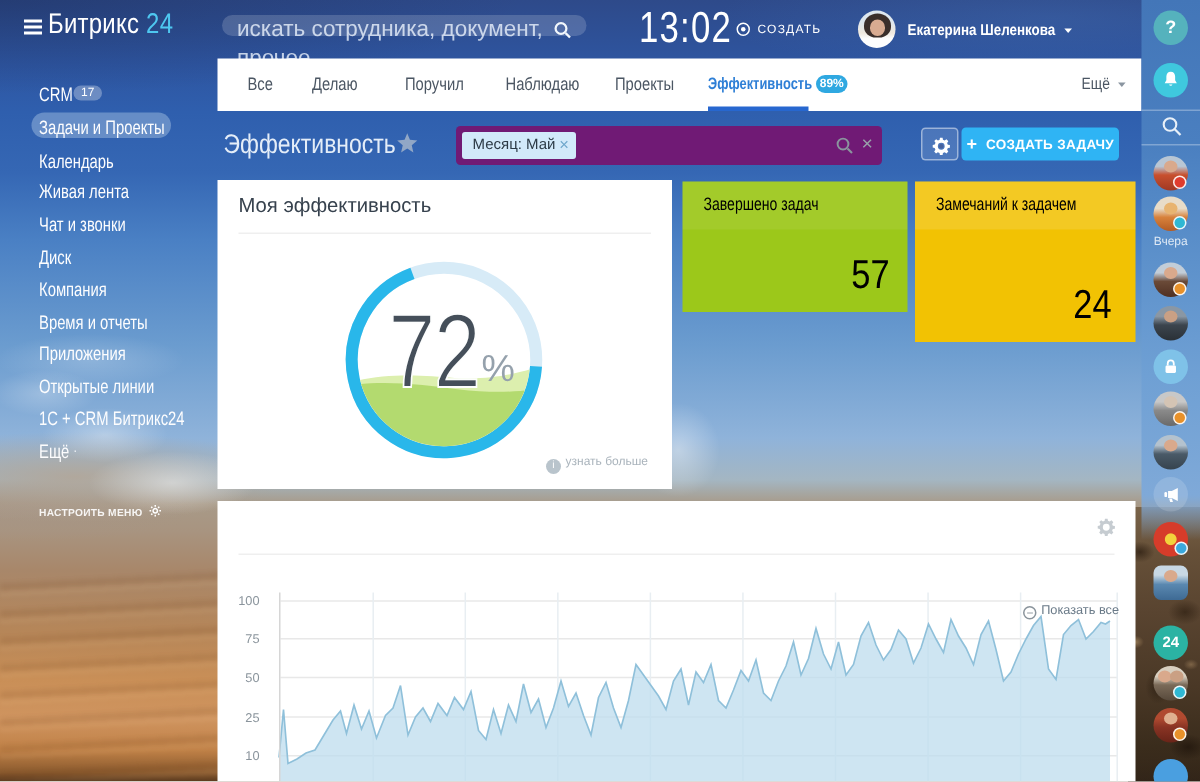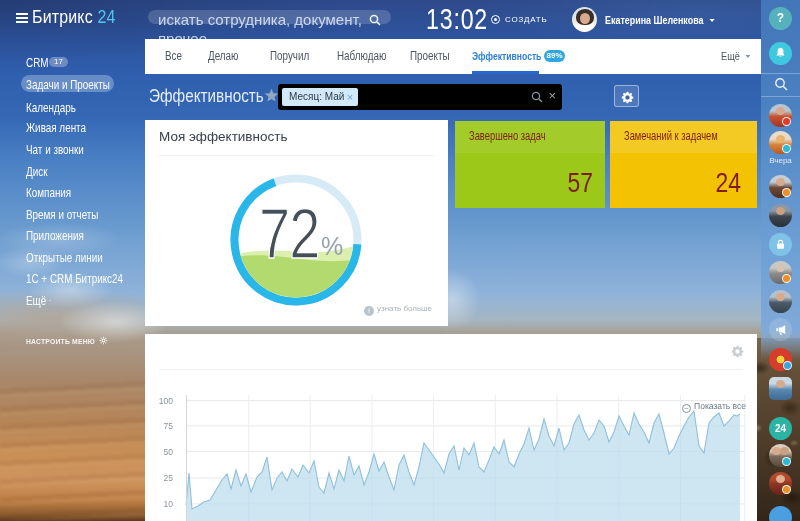--- a/index.html
+++ b/index.html
@@ -56,21 +56,21 @@
 #tabbar{left:145px;top:39px;width:616px;height:35px;background:#fff}
 .tab{position:absolute;top:0;height:35px;line-height:35px;font-size:12px;color:#4b5663;transform:scaleX(.82);transform-origin:0 50%}
 #tab-active{color:#2e7fd6;font-weight:bold;font-size:11px;transform:scaleX(.78)}
 #tabunder{left:327px;top:32px;width:67px;height:3px;background:#2767cf}
 #tabbadge{left:399px;top:11px;width:21px;height:12px;border-radius:7px;background:#2fa8e1;color:#fff;font-size:8px;font-weight:bold;text-align:center;line-height:12px}
 #tabmore{position:absolute;left:576px;top:0;height:35px;line-height:35px;font-size:11px;color:#4b5663;transform:scaleX(.84);transform-origin:0 50%}
 #tabmore:after{content:"";position:absolute;right:-12px;top:16px;border:3px solid transparent;border-top-color:#8a95a0}
 
 #ptitle{left:149px;top:86px;font-size:18px;color:#e4edf8;font-weight:400;transform:scaleX(.85);transform-origin:0 0}
 #pstar{left:264px;top:88px}
-#filter{left:278px;top:84px;width:284px;height:26px;background:#000000;border-radius:3px}
+#filter{left:304px;top:84px;width:284px;height:26px;background:#701a75;border-radius:3px}
 #chip{position:absolute;left:4px;top:4px;height:18px;background:#d2e9fa;border-radius:2px;font-size:10px;color:#2c3a46;line-height:18px;padding:0 14px 0 7px}
 #chip:after{content:"×";position:absolute;right:5px;top:0;color:#6fa7cc;font-size:11px}
 #fsearch{position:absolute;right:19px;top:7px}
 #fx{position:absolute;right:6px;top:4px;color:#98a2aa;font-size:13px}
 #gearbtn{left:614px;top:85px;width:25px;height:22px;border:1px solid rgba(255,255,255,.45);background:rgba(255,255,255,.13);border-radius:3px}
 #gearbtn svg{position:absolute;left:6px;top:4.5px}
 #createbtn{left:641px;top:85px;width:105px;height:22px;background:#2fb4f4;border-radius:3px;color:#fff;font-size:9px;font-weight:bold;text-align:center;line-height:22px;letter-spacing:.2px}
 #createbtn b{font-size:12px;font-weight:bold;vertical-align:-1px;margin-right:3px}
 
 .mi{position:absolute;left:25.5px;color:#fdfdfe;font-size:13px;white-space:nowrap;transform:scaleX(.76);transform-origin:0 0}
@@ -80,27 +80,27 @@
 #minvite{left:17px;top:359px;width:122px;height:17px;border:1.3px solid rgba(255,255,255,.8);border-radius:9px;color:#fff;font-size:7.5px;font-weight:bold;letter-spacing:.2px;text-align:center;line-height:14.5px;white-space:nowrap}
 
 .card{position:absolute;background:#fff}
 #card1{left:145px;top:120px;width:303px;height:206px}
 .ctitle{position:absolute;left:14px;top:9px;font-size:13.5px;color:#37424e}
 .csep{position:absolute;left:14px;top:35px;right:14px;height:1px;background:#efefef}
 #know{position:absolute;right:16px;bottom:10px;color:#aab4bc;font-size:8px}
 #know i{display:inline-block;width:10px;height:10px;border-radius:50%;background:#b9c4cc;color:#fff;font-size:7px;font-style:normal;text-align:center;line-height:10px;vertical-align:-2px;margin-right:3px}
 #g72{position:absolute;left:114px;top:74px;font-size:70px;color:#454f5a;letter-spacing:-1px;transform:scaleX(.8);transform-origin:0 0;-webkit-text-stroke:1.3px #fdfefe}
 #gpct{position:absolute;left:176px;top:112px;font-size:25px;color:#95a1ac}
-.colcard{position:absolute;color:#7f1d1d}
+.colcard{position:absolute;color:#000000}
 .colhead{position:absolute;left:0;top:0;right:0;height:32px;background:rgba(255,255,255,.13)}
 .coltitle{position:absolute;left:14px;top:8px;font-size:12px;transform:scaleX(.78);transform-origin:0 0;white-space:nowrap}
 .colnum{position:absolute;right:12px;bottom:9px;font-size:27px;transform:scaleX(.85);transform-origin:100% 100%}
 #gcard{left:455px;top:121px;width:150px;height:87px;background:#9cc81a}
 #gcard .colhead{background:rgba(255,255,255,.07)}
-#ycard{left:610px;top:121px;width:147px;height:87px;background:#f2c203}
+#ycard{left:610px;top:121px;width:147px;height:107px;background:#f2c203}
 #ycard .colnum{right:16px}
 #bcard{left:455px;top:215px;width:302px;height:111px;background:#41baec}
 #bcard .coltitle{font-size:13px;top:9px;transform:scaleX(.8)}
 #bcard .colnum{font-size:50px;right:15px;bottom:4px;transform:scaleX(.8)}
 
 #chartcard{left:145px;top:334px;width:612px;height:187px}
 #chartgear{position:absolute;right:13px;top:11px}
 #showall{position:absolute;right:11px;top:67px;font-size:8.5px;color:#6a7a88}
 #showall i{display:inline-block;width:9px;height:9px;border:1px solid #8a949c;border-radius:50%;font-style:normal;color:#8a949c;font-size:8px;line-height:7px;text-align:center;vertical-align:-2px;margin-right:3px}
 
@@ -158,20 +158,21 @@
         <line x1="8" y1="8" x2="11" y2="11" stroke="#8a949e" stroke-width="1.4"></line>
       </svg>
   <div id="fx">×</div>
 </div>
 <div id="gearbtn" class="abs">
   <svg width="13" height="13" viewBox="0 0 16 16">
         <path fill="#fff" d="M8 5.2A2.8 2.8 0 1 0 8 10.8 2.8 2.8 0 1 0 8 5.2zM6.9 1h2.2l.3 1.7 1.4.6 1.5-1 1.5 1.5-1 1.5.6 1.4 1.7.3v2.2l-1.7.3-.6 1.4 1 1.5-1.5 1.5-1.5-1-1.4.6-.3 1.7H6.9l-.3-1.7-1.4-.6-1.5 1-1.5-1.5 1-1.5-.6-1.4L1 9.1V6.9l1.7-.3.6-1.4-1-1.5 1.5-1.5 1.5 1 1.4-.6z"></path>
         <circle cx="8" cy="8" r="1.8" fill="#47619c"></circle>
       </svg>
 </div>
+<div id="createbtn" class="abs"><b>+</b> СОЗДАТЬ ЗАДАЧУ</div>
 
 <div id="mpill" class="abs"></div>
 <div class="mi" style="top:55px">CRM</div>
 <div id="mbadge" class="abs">17</div>
 <div class="mi" style="top:77px">Задачи и Проекты</div>
 <div class="mi" style="top:100px">Календарь</div>
 <div class="mi" style="top:119.5px">Живая лента</div>
 <div class="mi" style="top:142px">Чат и звонки</div>
 <div class="mi" style="top:164px">Диск</div>
 <div class="mi" style="top:185px">Компания</div>

